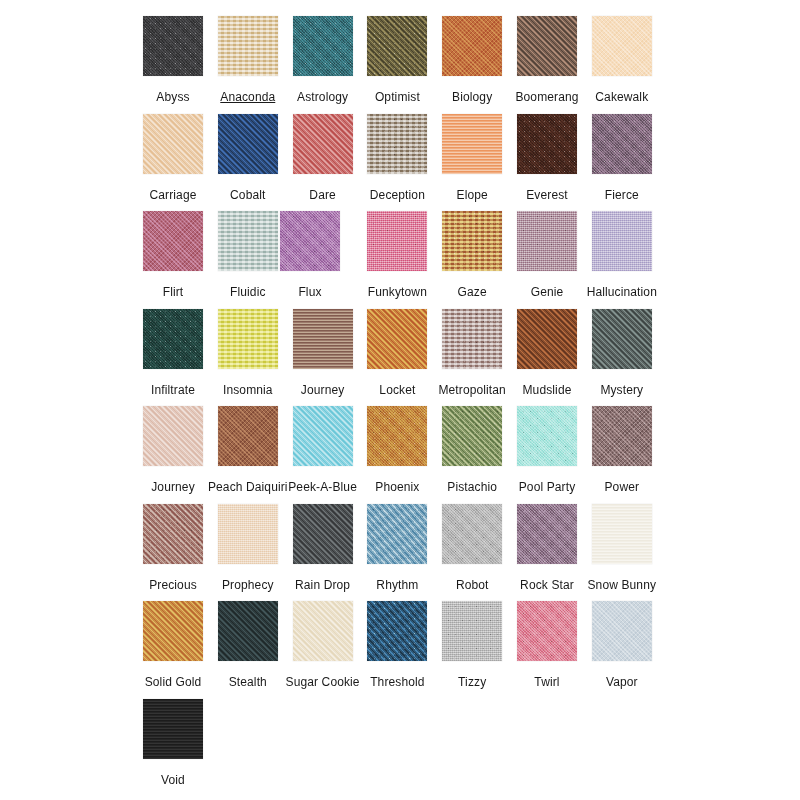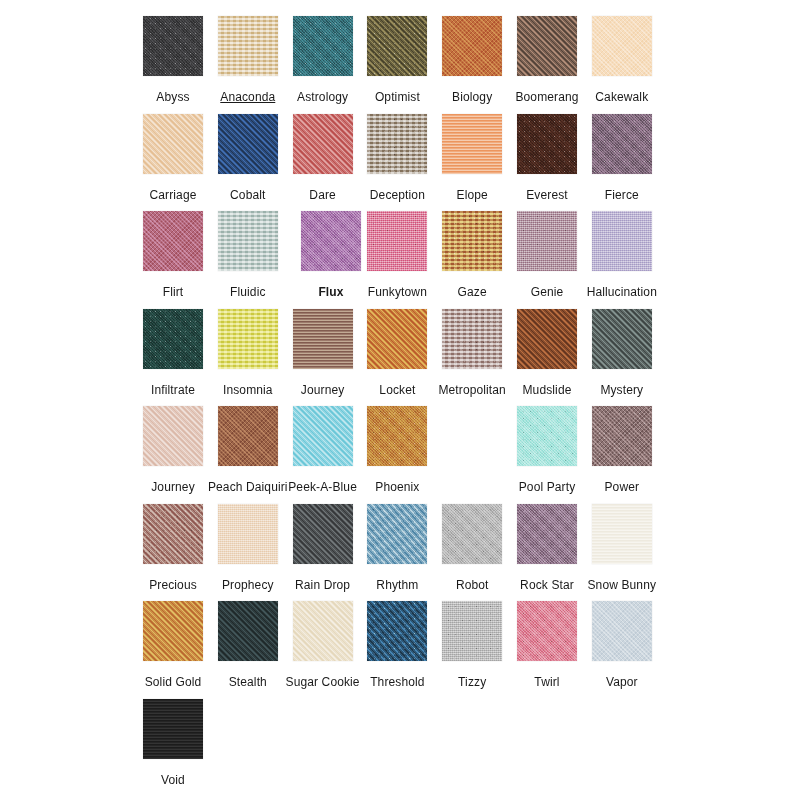--- a/index.html
+++ b/index.html
@@ -288,21 +288,21 @@
         <div class="weave"></div>
       </div>
       <div class="swatch-label">Flirt</div>
     </div>
     <div class="swatch-cell" style="left: 195.8px; top: 211px;">
       <div class="swatch-chip w-basket" style="background-color: rgb(185, 200, 196); width: 60px; height: 60px;">
         <div class="weave"></div>
       </div>
       <div class="swatch-label">Fluidic</div>
     </div>
-    <div class="swatch-cell" style="left: 279px; top: 211px; font-weight: bold;">
+    <div class="swatch-cell" style="left: 258px; top: 211px;">
       <div class="swatch-chip w-heather" style="background-color: rgb(166, 115, 171); width: 60px; height: 60px;">
         <div class="speckle"></div>
         <div class="weave"></div>
       </div>
       <div class="swatch-label">Flux</div>
     </div>
     <div class="swatch-cell" style="left: 345.4px; top: 211px;">
       <div class="swatch-chip w-plain" style="background-color: rgb(222, 127, 157); width: 60px; height: 60px;">
         <div class="speckle"></div>
         <div class="weave"></div>
@@ -391,20 +391,27 @@
       </div>
       <div class="swatch-label">Peek-A-Blue</div>
     </div>
     <div class="swatch-cell" style="left: 345.4px; top: 406px;">
       <div class="swatch-chip w-heather" style="background-color: rgb(192, 127, 60); width: 60px; height: 60px;">
         <div class="speckle"></div>
         <div class="weave"></div>
       </div>
       <div class="swatch-label">Phoenix</div>
     </div>
+    <div class="swatch-cell" style="left: 420.2px; top: 406px;">
+      <div class="swatch-chip w-twill" style="background-color: rgb(135, 153, 104); width: 60px; height: 60px;">
+        <div class="speckle"></div>
+        <div class="weave"></div>
+      </div>
+      <div class="swatch-label">Pistachio</div>
+    </div>
     <div class="swatch-cell" style="left: 495px; top: 406px;">
       <div class="swatch-chip w-heather" style="background-color: rgb(165, 228, 220); width: 60px; height: 60px;">
         <div class="speckle"></div>
         <div class="weave"></div>
       </div>
       <div class="swatch-label">Pool Party</div>
     </div>
     <div class="swatch-cell" style="left: 569.8px; top: 406px;">
       <div class="swatch-chip w-cross" style="background-color: rgb(139, 114, 114); width: 60px; height: 60px;">
         <div class="speckle"></div>

